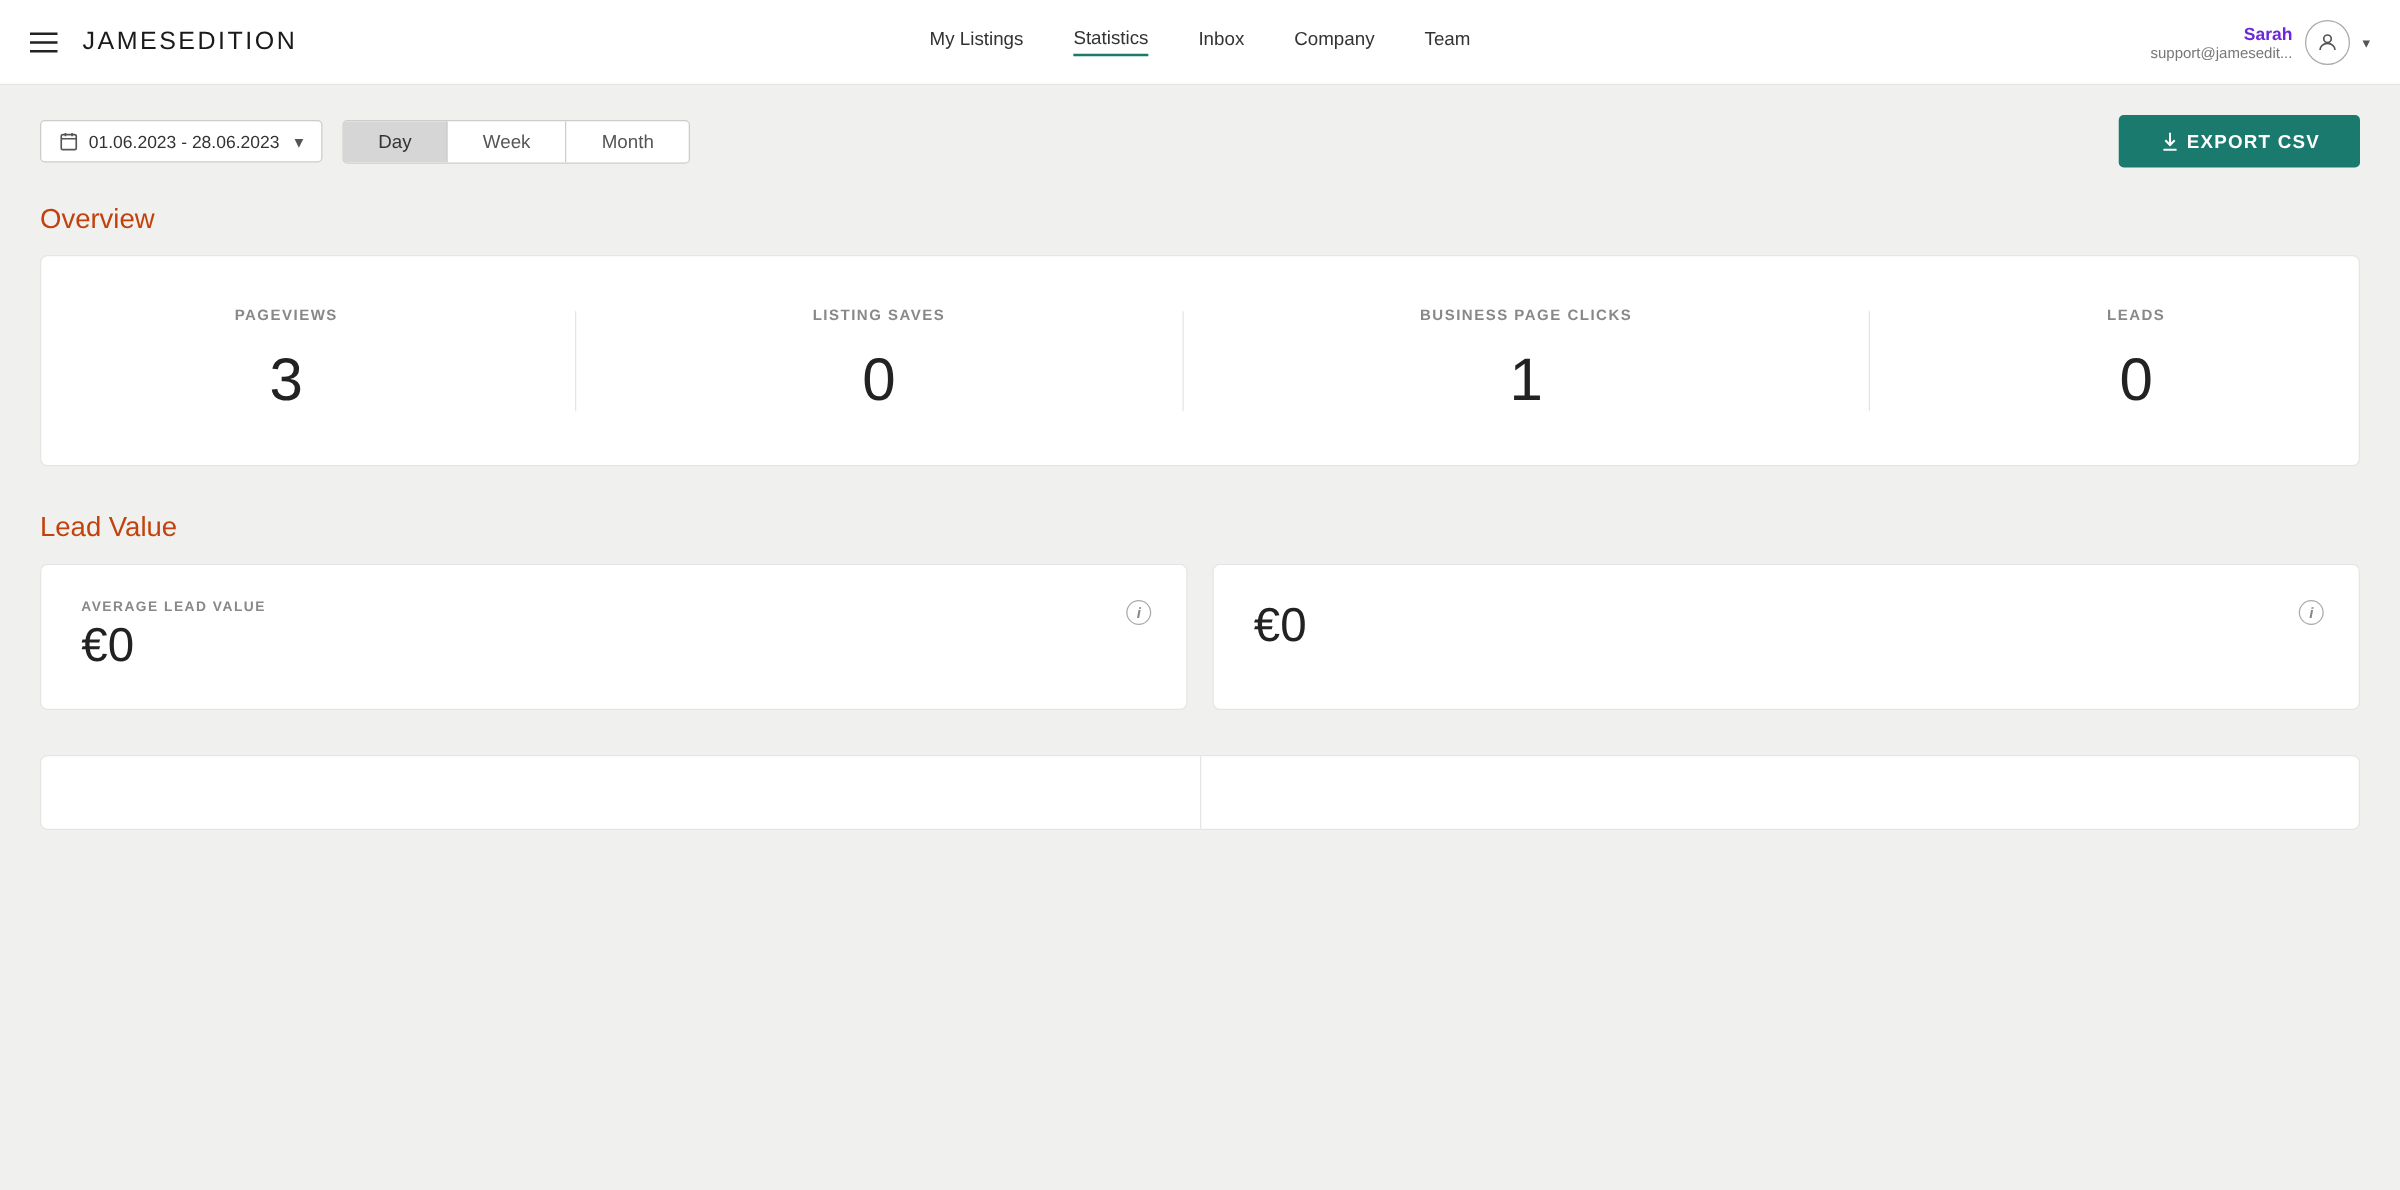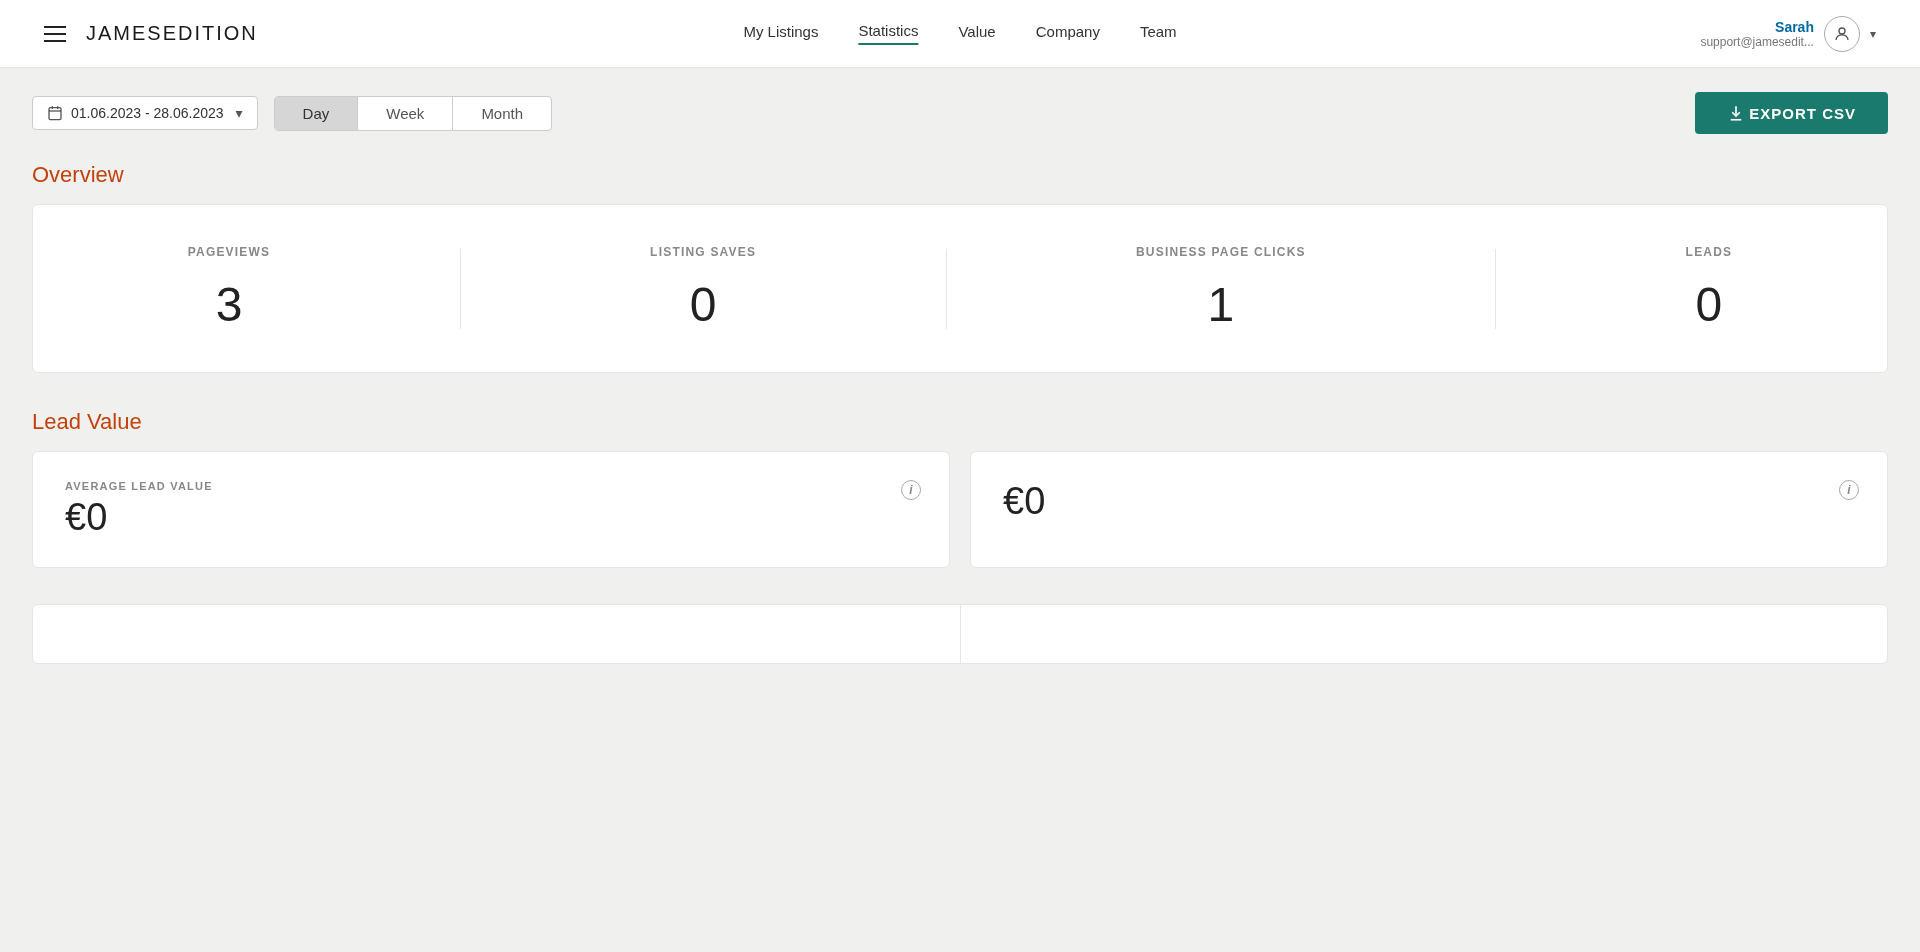--- a/index.html
+++ b/index.html
@@ -10,21 +10,21 @@
       color: #222;
     }
 
     
     .header {
       background: #fff;
       height: 68px;
       display: flex;
       align-items: center;
       justify-content: space-between;
-      padding: 0 44px;
+      padding: 0 24px;
       border-bottom: 1px solid #e5e5e5;
       position: relative;
     }
     .header-left {
       display: flex;
       align-items: center;
       gap: 20px;
     }
     .hamburger {
       cursor: pointer;
@@ -72,21 +72,21 @@
       display: flex;
       align-items: center;
       gap: 10px;
     }
     .user-info {
       text-align: right;
     }
     .user-name {
       font-size: 14px;
       font-weight: 600;
-      color: #0369a1;
+      color: #6d28d9;
     }
     .user-email {
       font-size: 12px;
       color: #777;
     }
     .user-icon {
       width: 36px;
       height: 36px;
       border-radius: 50%;
       border: 1.5px solid #aaa;
@@ -293,21 +293,21 @@
     </div>
     <div class="logo">
       <span>JamesEdition</span>
     </div>
   </div>
 
   <nav class="nav">
 
   <a class="nav-item">My Listings</a>
       <a class="nav-item active">Statistics</a>
-      <a class="nav-item">Value</a>
+      <a class="nav-item">Inbox</a>
       <a class="nav-item">Company</a>
       <a class="nav-item">Team</a>
     </nav>
 
   <div class="header-right">
     <div class="user-info">
       <div class="user-name">Sarah</div>
       <div class="user-email">support@jamesedit...</div>
     </div>
     <div class="user-icon">

